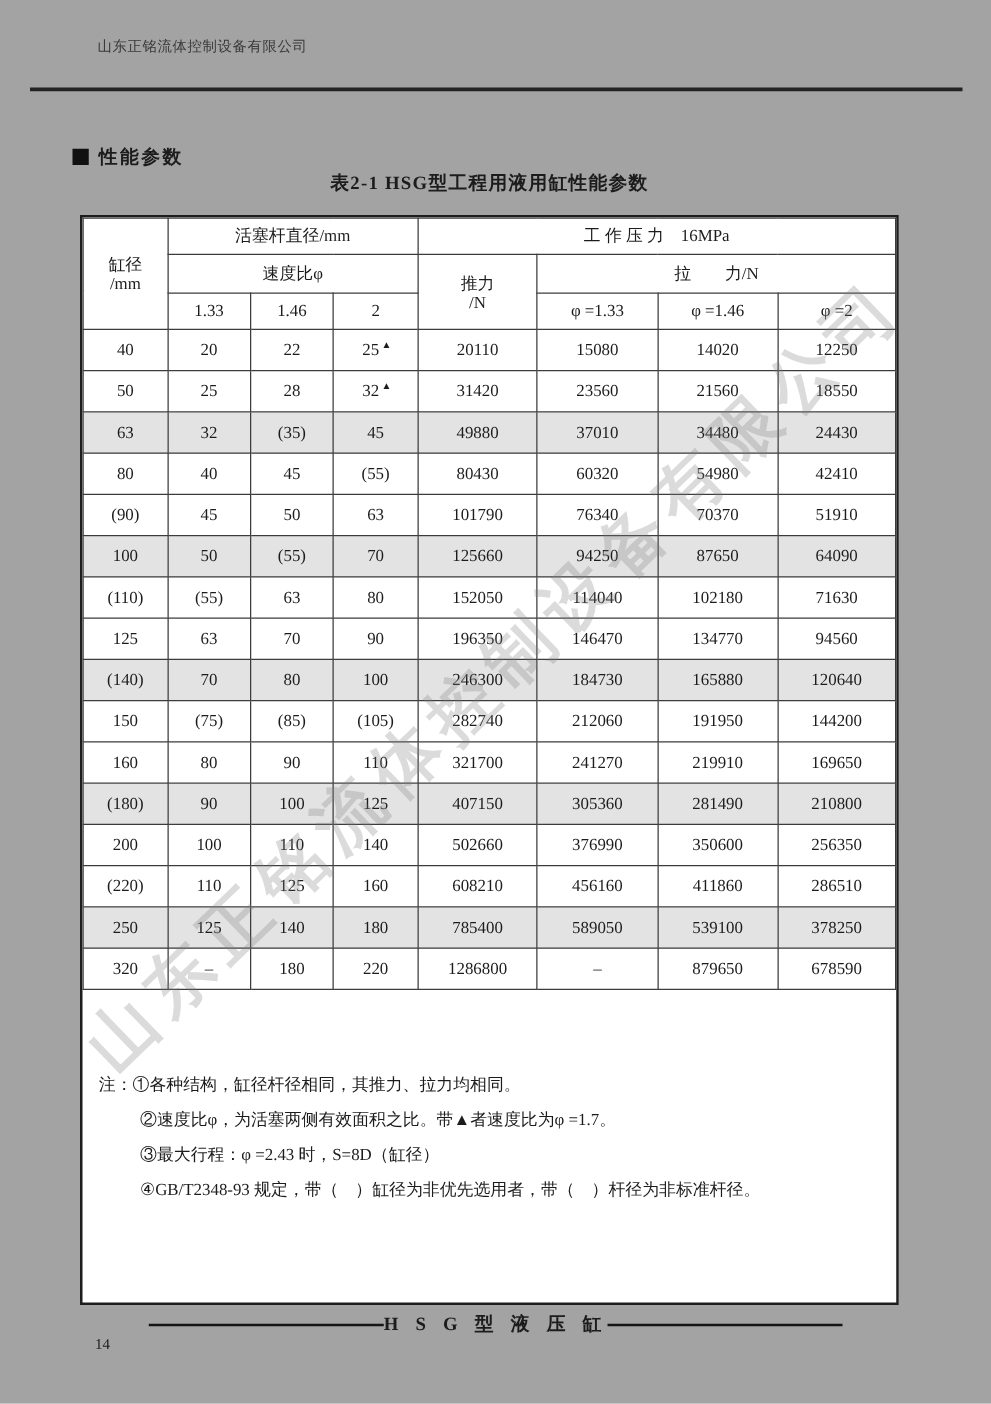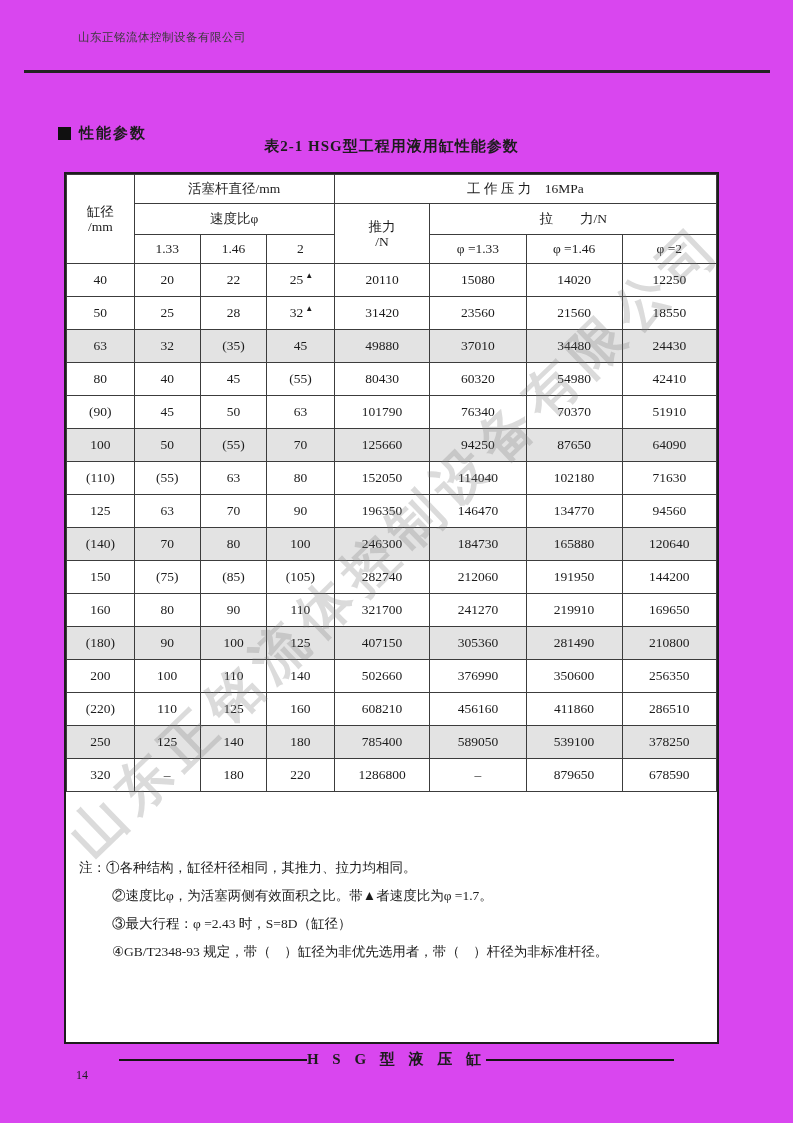--- a/index.html
+++ b/index.html
@@ -1,25 +1,25 @@
 <!DOCTYPE html>
 <html><head>
 <meta charset="utf-8">
 <style>
   * { margin:0; padding:0; box-sizing:border-box; }
   html,body { background:#f2f2f2; }
   .page {
     position:relative; width:793px; height:1123px; margin:0 auto;
-    background:#d946ef; overflow:hidden;
+    background:#a3a3a3; overflow:hidden;
     font-family:"Liberation Serif","DejaVu Serif",serif; color:#1c1c1c;
   }
   .company { position:absolute; left:78px; top:30px; font-size:11.5px; color:#3a3a3a; letter-spacing:0.5px; }
   .header-rule { position:absolute; left:24px; top:70px; width:746px; height:2.5px; background:#232323; }
 
-  .section-heading { position:absolute; left:58px; top:124px; display:flex; align-items:center; gap:8px; }
+  .section-heading { position:absolute; left:58px; top:116px; display:flex; align-items:center; gap:8px; }
   .section-heading .sq { width:13px; height:13px; background:#101010; display:inline-block; }
   .section-heading .txt { font-size:15px; font-weight:bold; letter-spacing:2px; }
 
   .table-caption { position:absolute; left:64px; top:137px; width:655px; text-align:center;
     font-size:15px; font-weight:bold; letter-spacing:1px; }
 
   .outer-box { position:absolute; left:64px; top:172px; width:655px; height:872px;
     border:2px solid #1d1d1d; overflow:hidden; background:#fff; }
 
   table.perf { width:100%; border-collapse:collapse; table-layout:fixed; }

